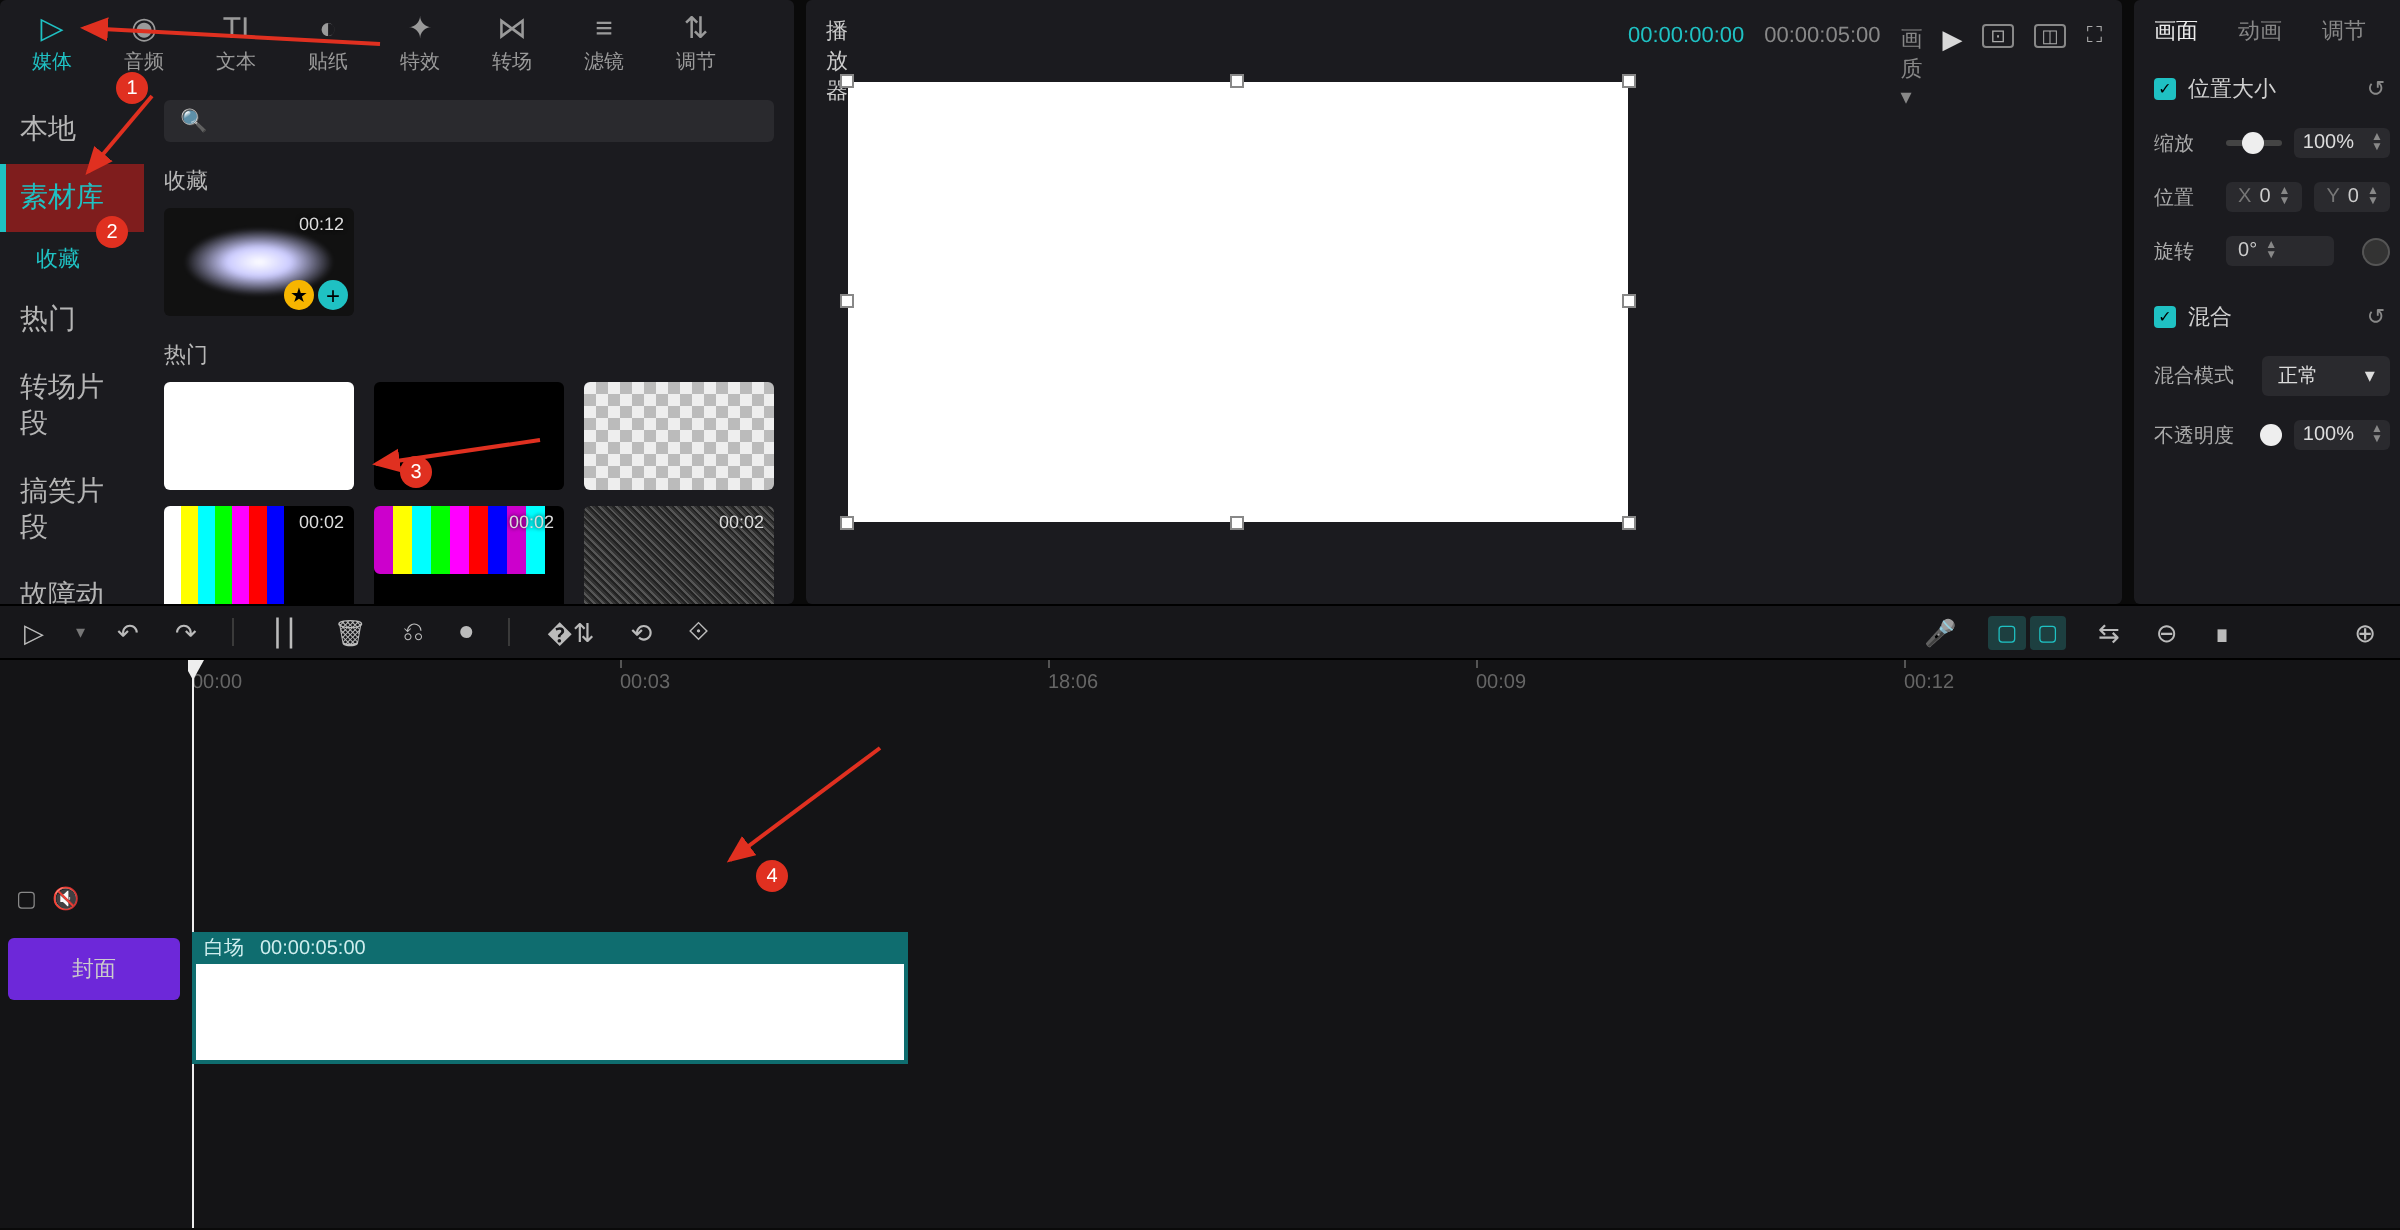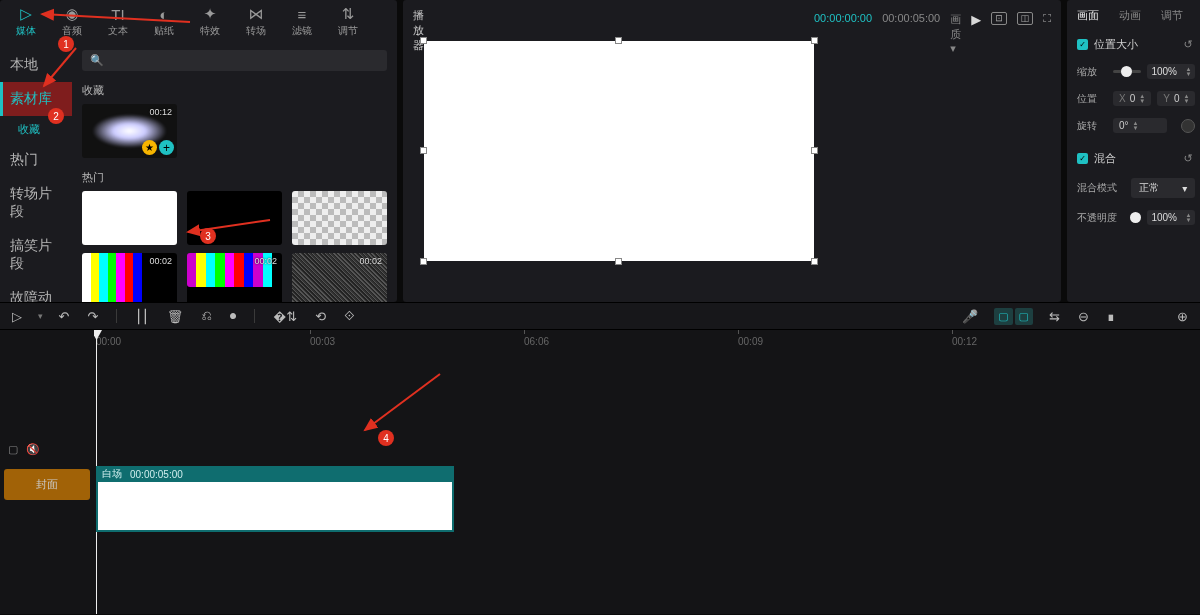--- a/index.html
+++ b/index.html
@@ -82,21 +82,21 @@
   .toolbar .sep{width:1px;height:14px;background:#3a3a3a;margin:0 2px}
   .toolbar .sp{flex:1}
   .toolbar .tbtn{cursor:pointer;padding:2px}
   .toolbar .grp{display:flex;gap:2px}
   .toolbar .grp span{background:#1d3f40;color:#1fc1c3;padding:2px 4px;border-radius:2px;font-size:11px}
   
   .timeline{height:284px;background:#141416;position:relative;display:flex}
   .tl-left{width:94px;background:#141416;display:flex;flex-direction:column}
   .tl-left .pad{flex:1}
   .tl-left .controls{display:flex;align-items:center;gap:8px;padding:0 8px;height:40px;color:#888}
-  .tl-left .cover{background:#a16207;color:#ccc;font-size:11px;text-align:center;padding:8px 6px;border-radius:3px;margin:0 4px 4px;cursor:pointer}
+  .tl-left .cover{background:#6d28d9;color:#ccc;font-size:11px;text-align:center;padding:8px 6px;border-radius:3px;margin:0 4px 4px;cursor:pointer}
   .tl-body{flex:1;position:relative;overflow:hidden}
   .ruler{height:26px;position:relative;color:#666;font-size:10px}
   .ruler .mark{position:absolute;top:6px}
   .ruler .mark::before{content:"";position:absolute;left:0;top:-6px;width:1px;height:4px;background:#555}
   .playhead{position:absolute;top:0;bottom:0;width:1px;background:#eee;left:2px}
   .playhead::before{content:"";position:absolute;top:0;left:-5px;width:11px;height:10px;background:#eee;clip-path:polygon(0 0,100% 0,50% 100%)}
   .clip{position:absolute;top:150px;left:2px;width:358px;height:52px;background:#fff;border:2px solid #0f6d6f}
   .clip-head{position:absolute;top:-16px;left:-2px;right:-2px;height:16px;background:#0f6d6f;color:#cfeeee;font-size:10px;display:flex;align-items:center;gap:8px;padding:0 6px}
   
   .anno{position:absolute;pointer-events:none;z-index:50}
@@ -334,21 +334,21 @@
       <span>▢</span>
       <span>🔇</span>
     </div>
     <div class="cover">封面</div>
     <div style="height:110px"></div>
   </div>
   <div class="tl-body">
     <div class="ruler">
       <div class="mark" style="left:2px">00:00</div>
       <div class="mark" style="left:216px">00:03</div>
-      <div class="mark" style="left:430px">06:06</div>
+      <div class="mark" style="left:430px">18:06</div>
       <div class="mark" style="left:644px">00:09</div>
       <div class="mark" style="left:858px">00:12</div>
     </div>
     <div class="playhead"></div>
     <div class="clip">
       <div class="clip-head">
         <span>白场</span>
         <span>00:00:05:00</span>
       </div>
     </div>

